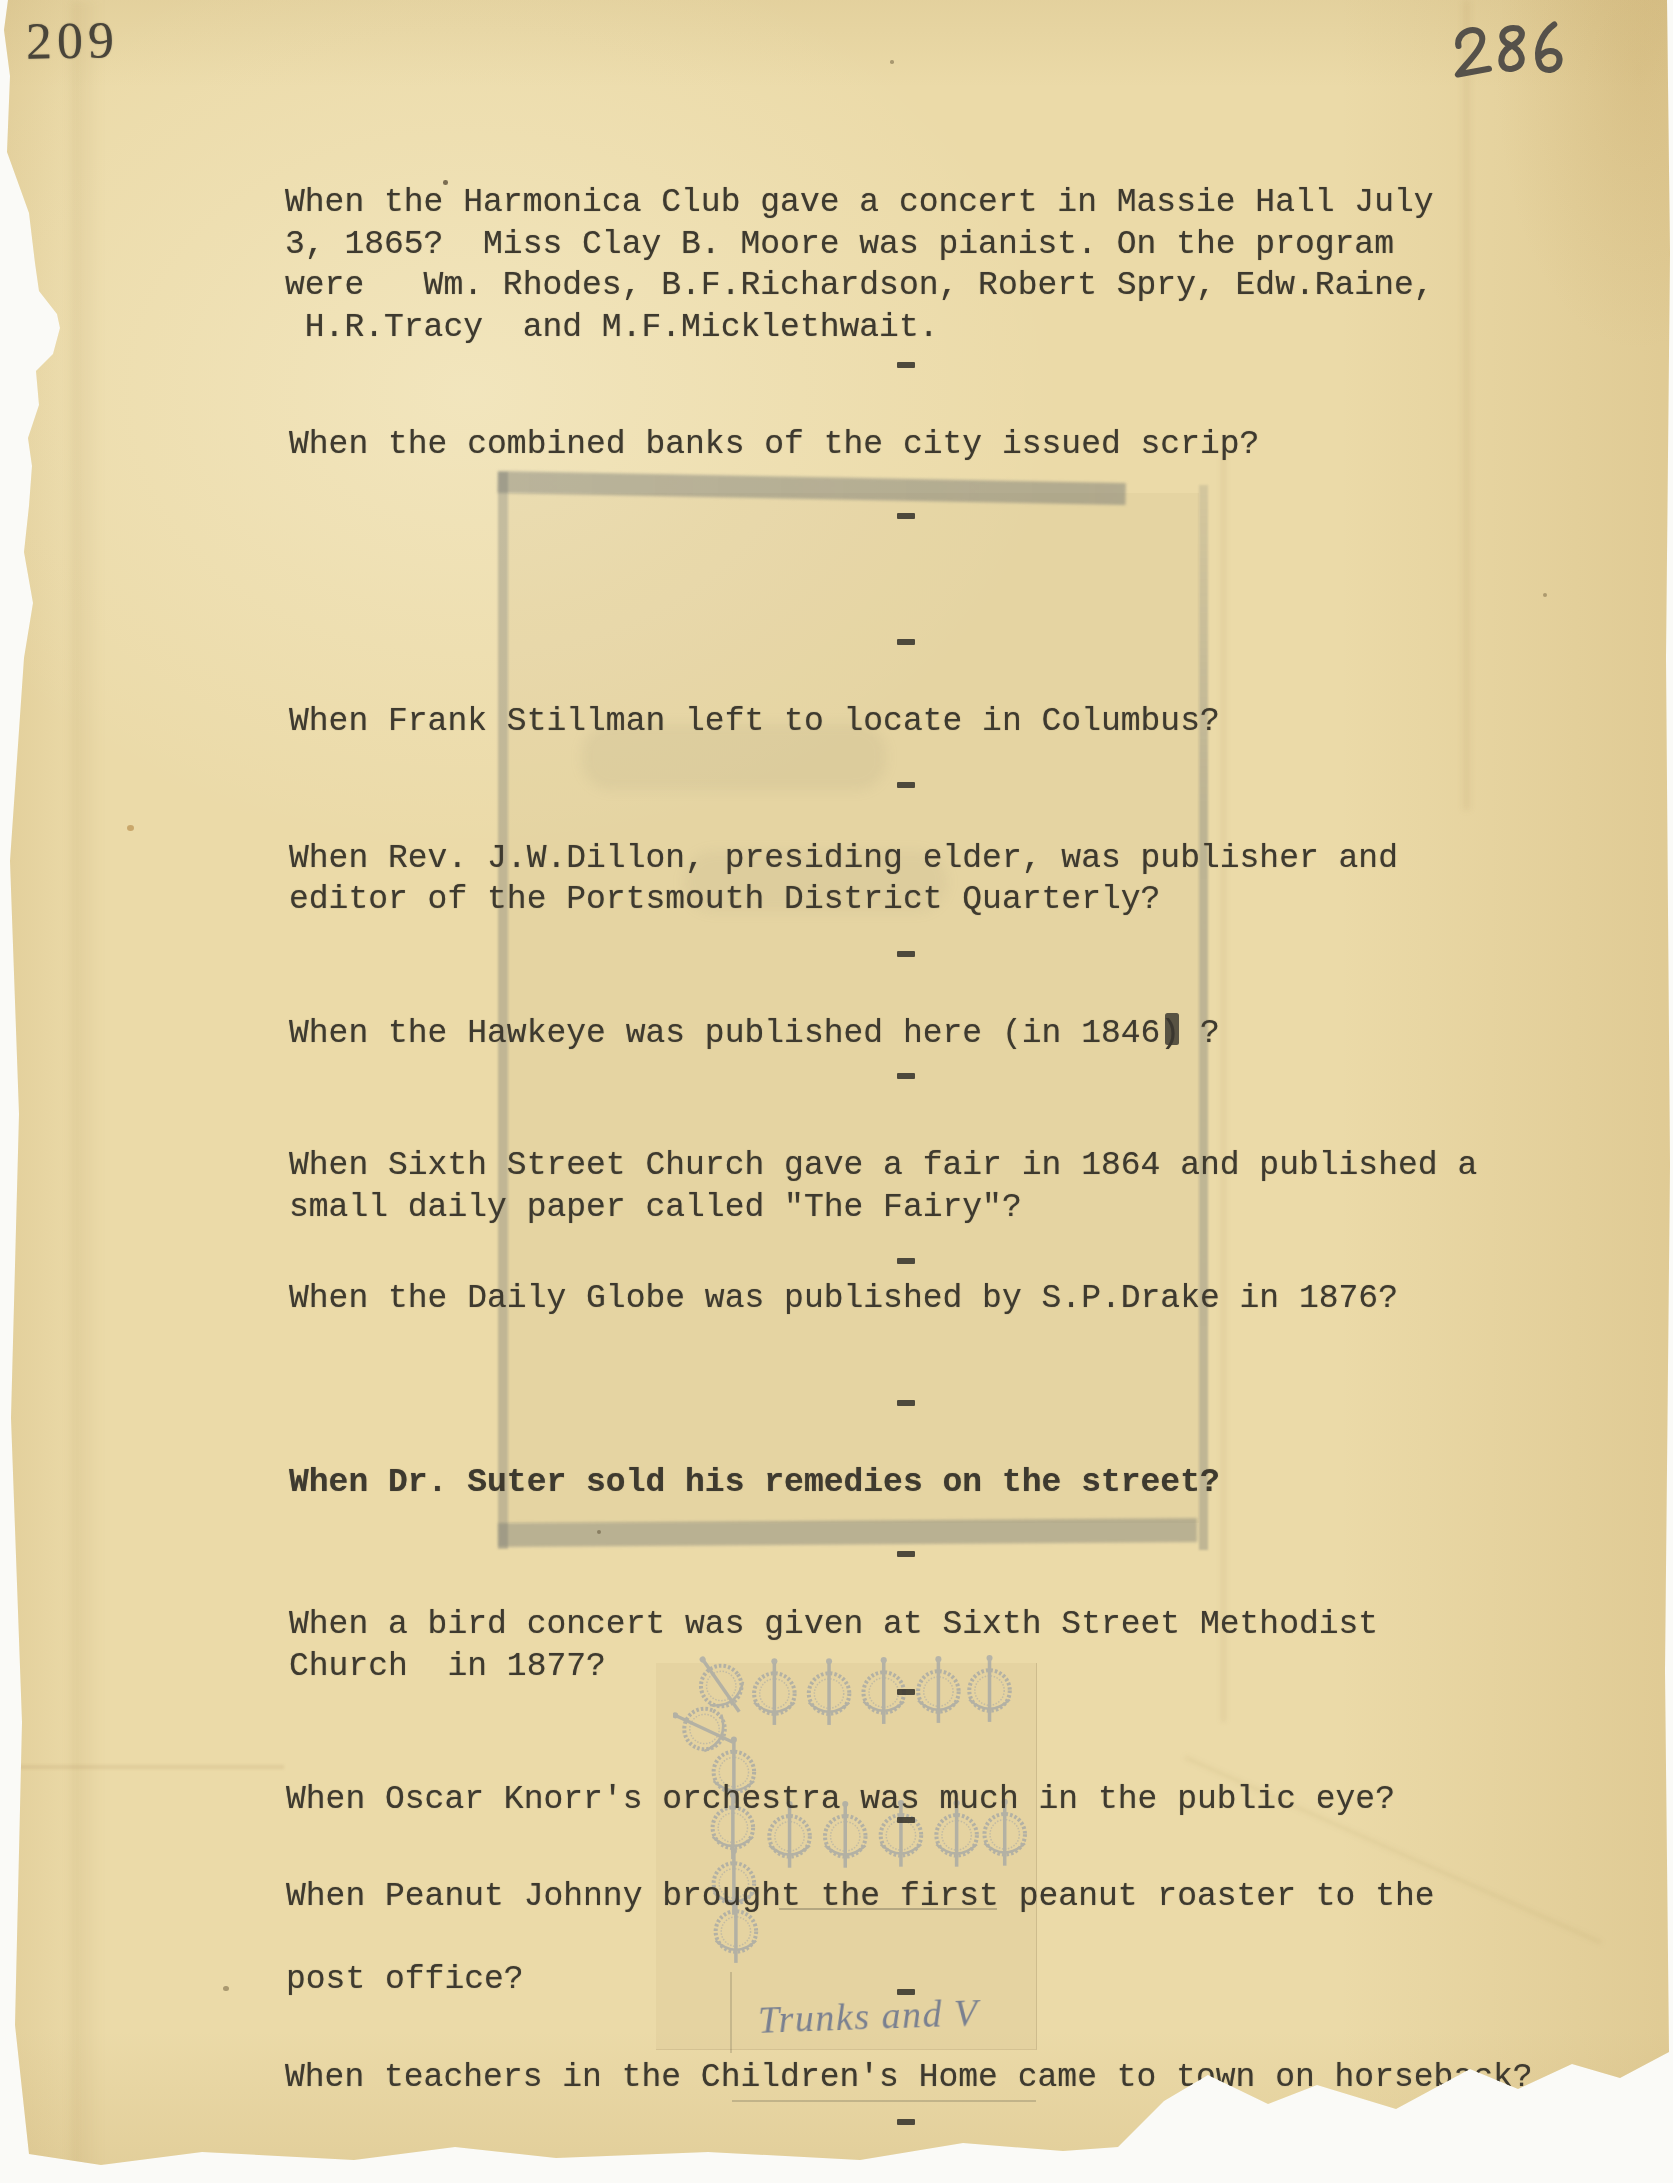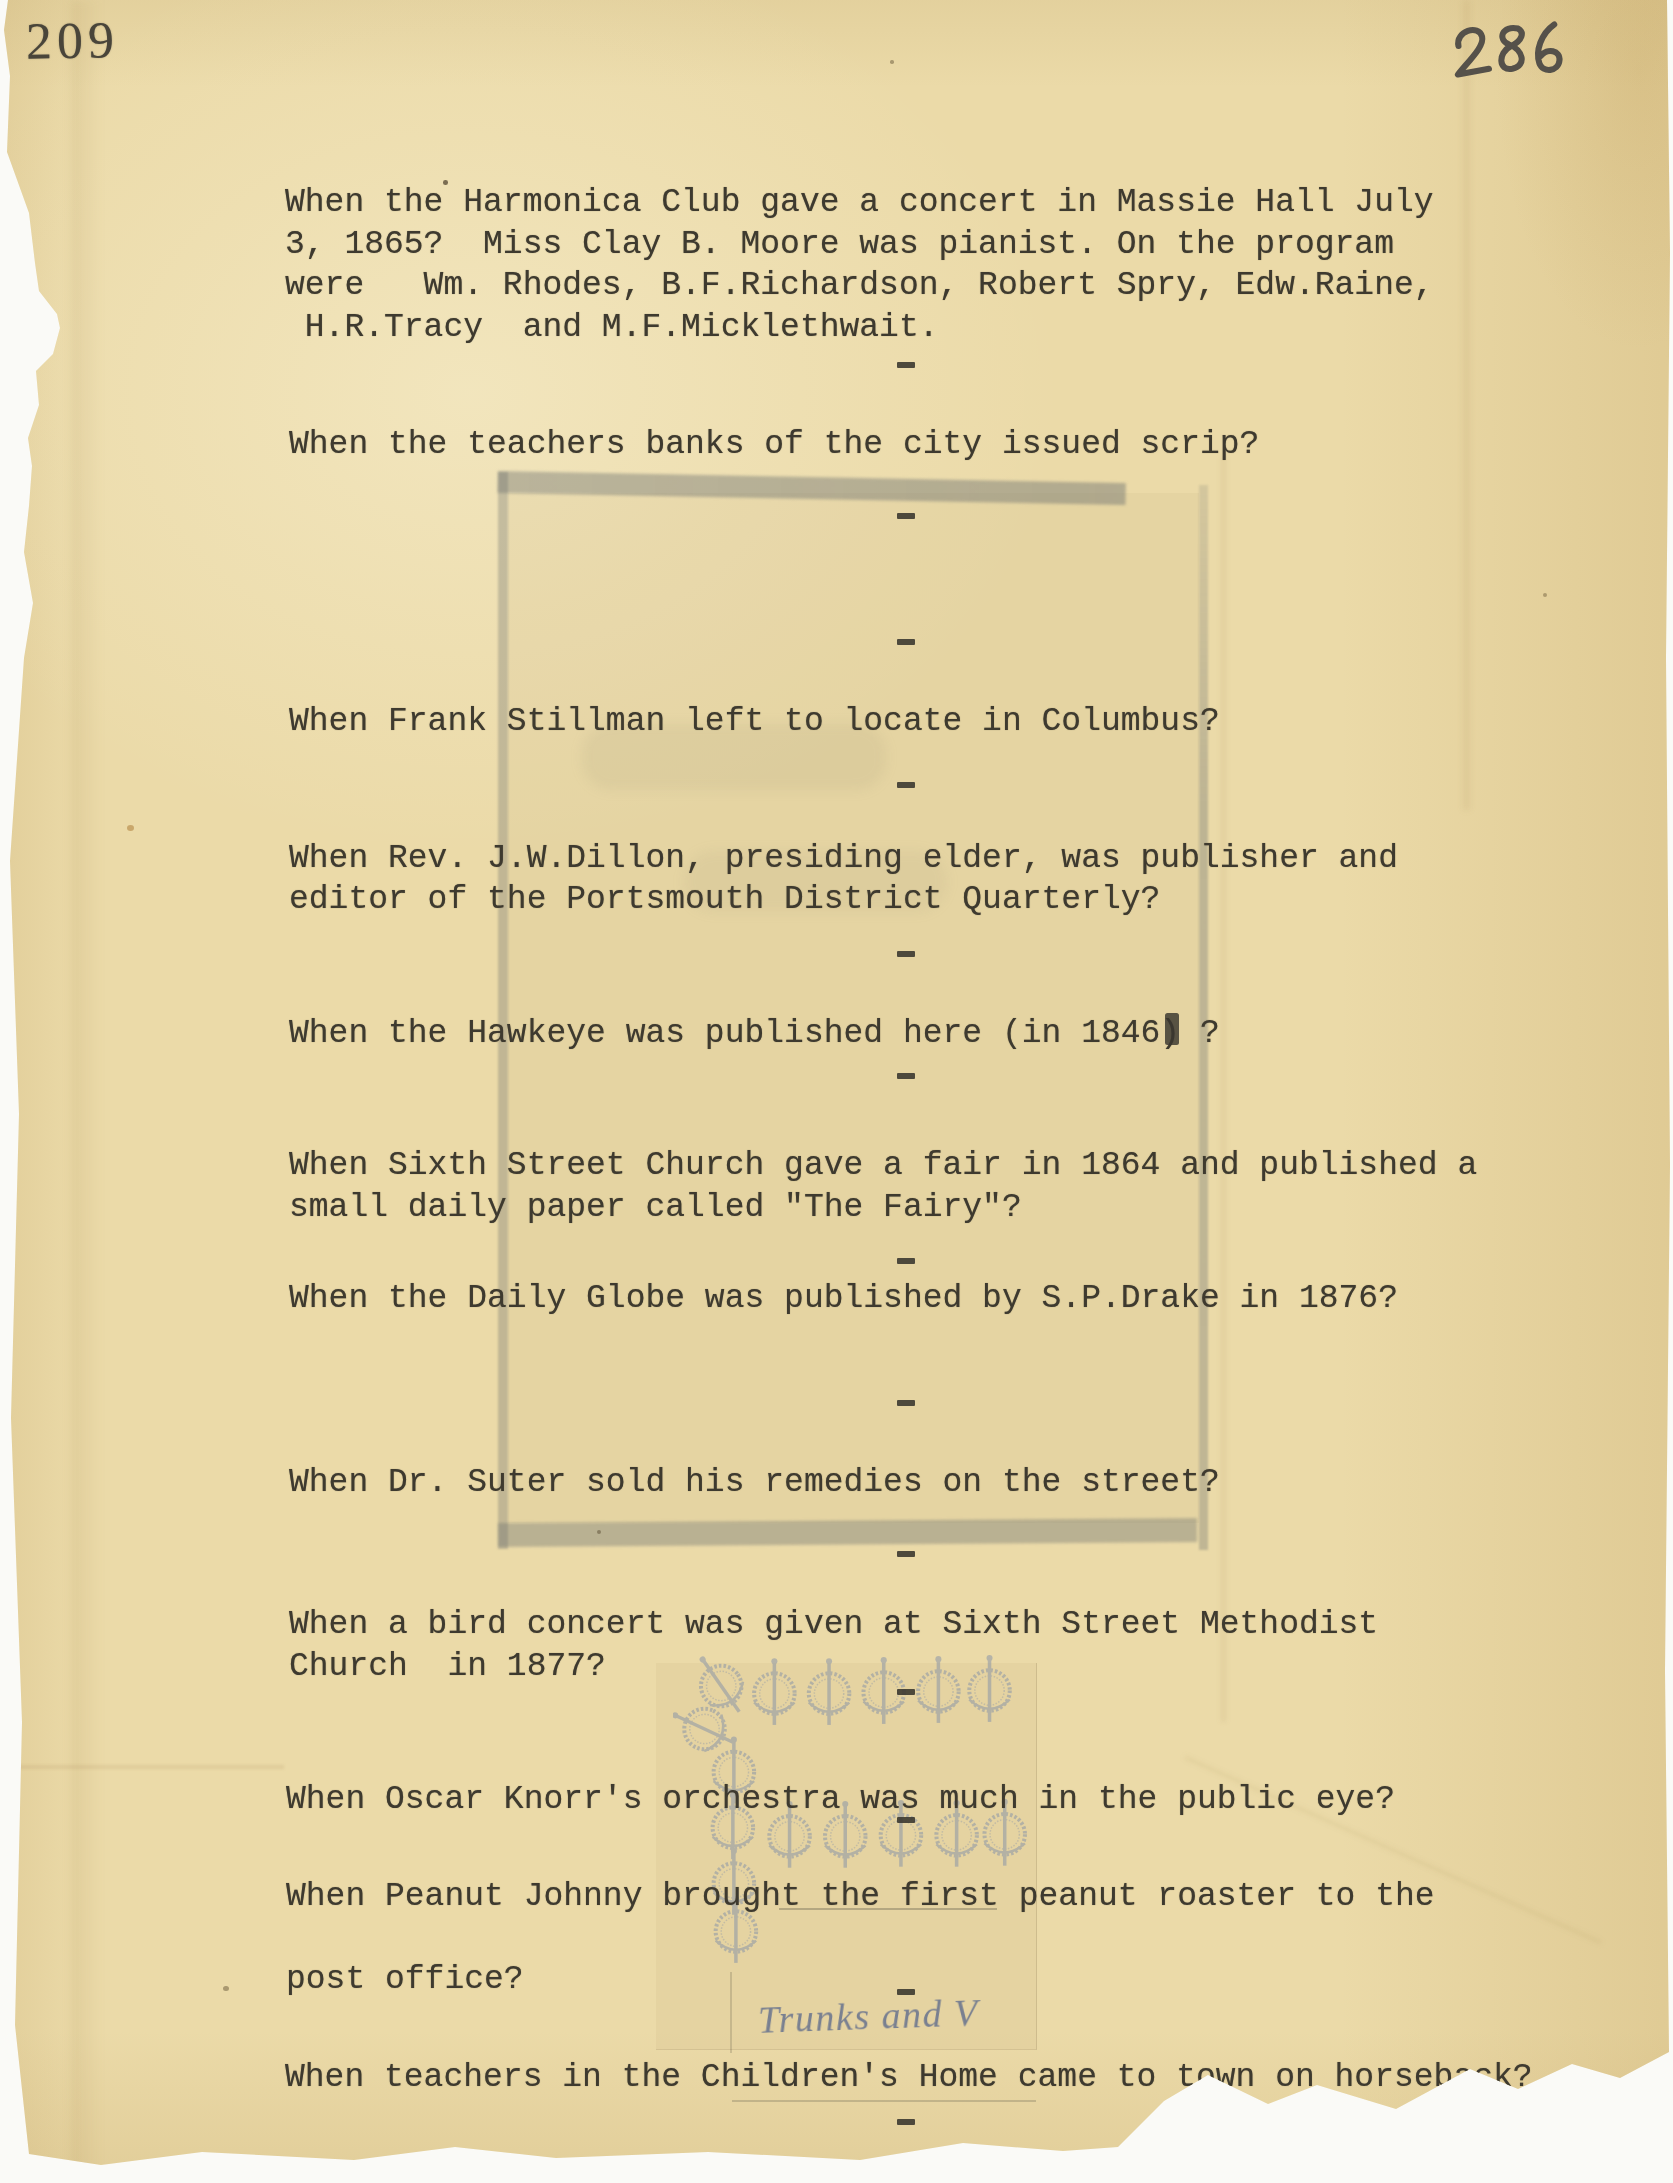--- a/index.html
+++ b/index.html
@@ -134,21 +134,21 @@
     </g>
   </svg>
 
   <div class="typed" style="left:285px;top:182px;font-family:Liberation Mono, monospace;">When the Harmonica Club gave a concert in Massie Hall July</div>
   <div class="typed" style="left:285px;top:224px;">3, 1865?  Miss Clay B. Moore was pianist. On the program</div>
   <div class="typed" style="left:285px;top:265px;">were   Wm. Rhodes, B.F.Richardson, Robert Spry, Edw.Raine,</div>
   <div class="typed" style="left:285px;top:307px;"> H.R.Tracy  and M.F.Micklethwait.</div>
 
   <div class="dash" style="left:897px;top:362px;"></div>
 
-  <div class="typed" style="left:289px;top:424px;">When the teachers banks of the city issued scrip?</div>
+  <div class="typed" style="left:289px;top:424px;">When the combined banks of the city issued scrip?</div>
   <div class="dash" style="left:897px;top:513px;"></div>
 
   <div class="dash" style="left:897px;top:639px;"></div>
 
   <div class="typed" style="left:289px;top:701px;">When Frank Stillman left to locate in Columbus?</div>
   <div class="dash" style="left:897px;top:782px;"></div>
 
   <div class="typed" style="left:289px;top:838px;">When Rev. J.W.Dillon, presiding elder, was publisher and</div>
   <div class="typed" style="left:289px;top:879px;">editor of the Portsmouth District Quarterly?</div>
   <div class="dash" style="left:897px;top:951px;"></div>
@@ -157,21 +157,21 @@
   <div class="bleed" style="left:1165px;top:1013px;width:14px;height:32px;background:#3a372f;border-radius:2.5px;opacity:.82;filter:blur(0.5px);"></div>
   <div class="dash" style="left:897px;top:1073px;"></div>
 
   <div class="typed" style="left:289px;top:1145px;">When Sixth Street Church gave a fair in 1864 and published a</div>
   <div class="typed" style="left:289px;top:1187px;">small daily paper called "The Fairy"?</div>
   <div class="dash" style="left:897px;top:1258px;"></div>
 
   <div class="typed" style="left:289px;top:1278px;">When the Daily Globe was published by S.P.Drake in 1876?</div>
   <div class="dash" style="left:897px;top:1400px;"></div>
 
-  <div class="typed" style="left:289px;top:1462px;">When Dr. Suter sold his remedies on the street?</div>
+  <div class="typed" style="left:289px;top:1462px;font-weight:bold;">When Dr. Suter sold his remedies on the street?</div>
   <div class="dash" style="left:897px;top:1551px;"></div>
 
   <div class="typed" style="left:289px;top:1604px;">When a bird concert was given at Sixth Street Methodist</div>
   <div class="typed" style="left:289px;top:1646px;">Church  in 1877?</div>
   <div class="dash" style="left:897px;top:1689px;"></div>
 
   <div class="typed" style="left:286px;top:1743px;margin-top:36px;">When Oscar Knorr's orchestra was much in the public eye?</div>
   <div class="dash" style="left:897px;top:1817px;"></div>
 
   <div class="typed" style="left:286px;top:1876px;">When Peanut Johnny brought the first peanut roaster to the</div>

